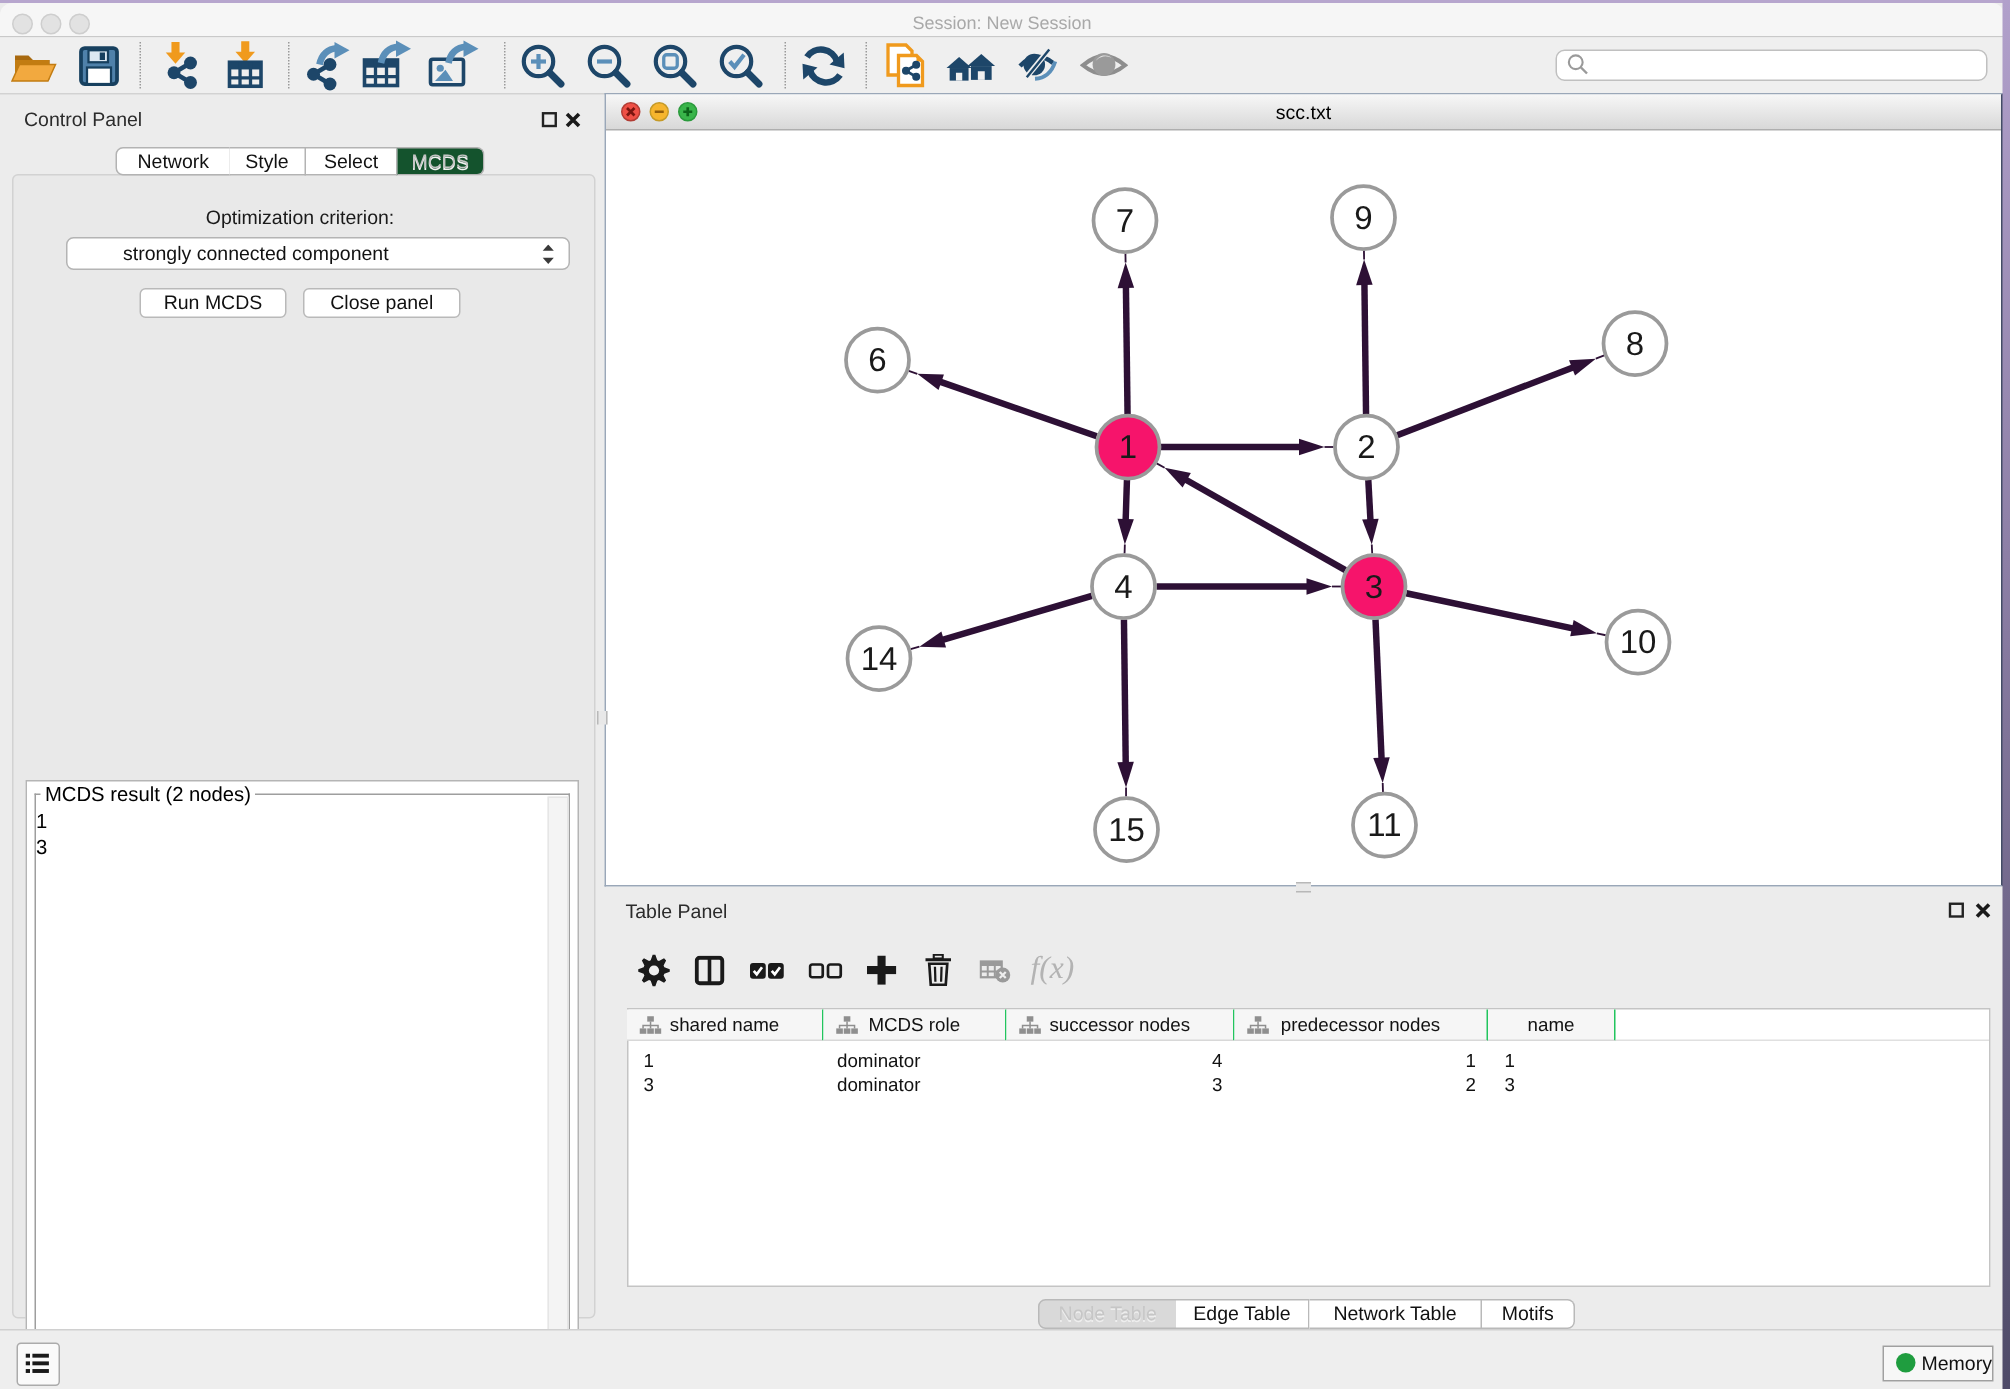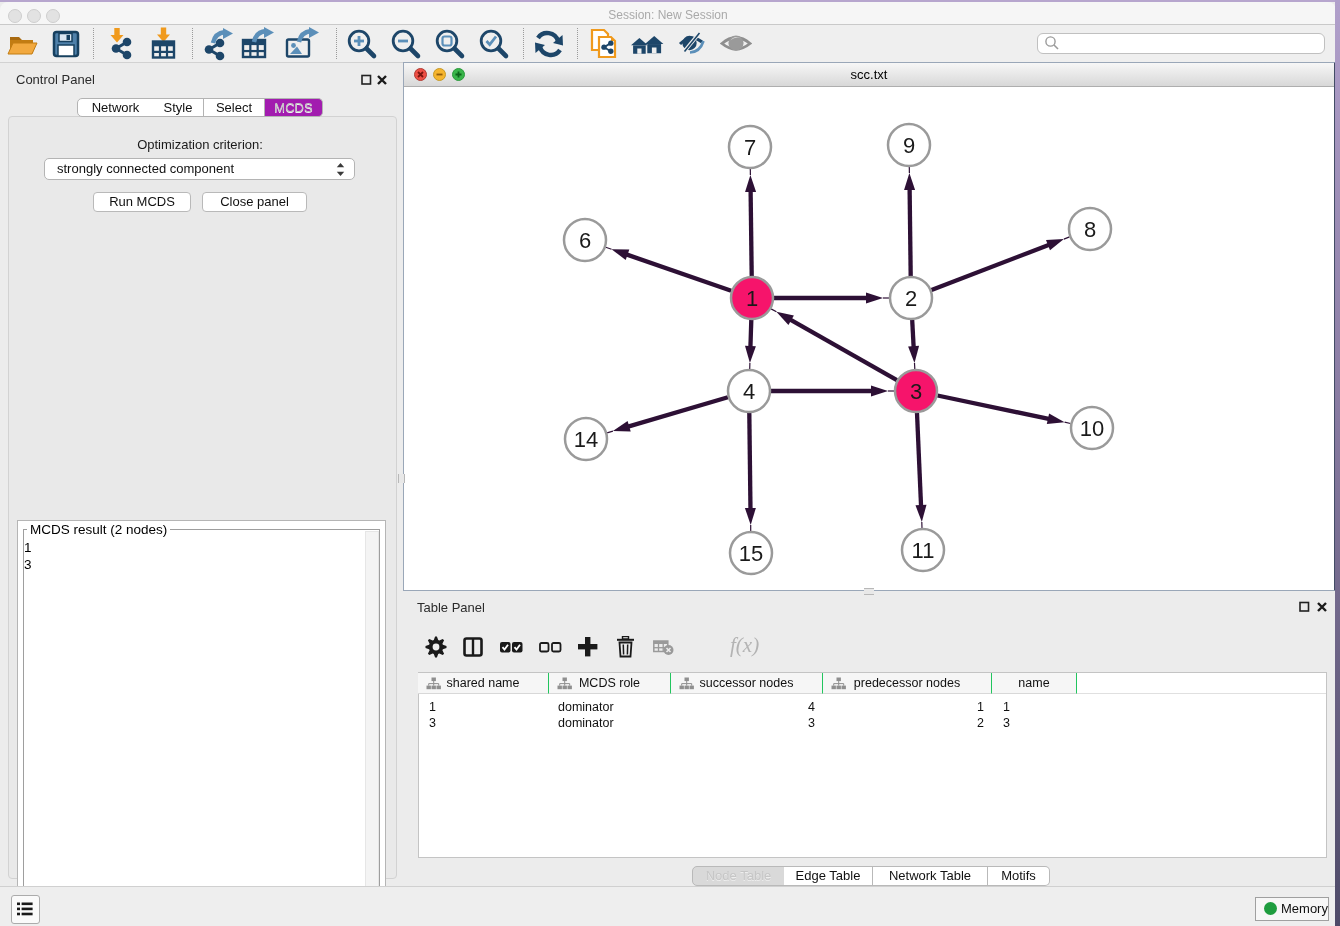--- a/index.html
+++ b/index.html
@@ -15,21 +15,21 @@
 .sep{top:3px;height:31px;width:0;border-left:1px dotted #9a9a9a;}
 #search{left:1037px;top:33px;width:286px;height:19px;background:#fff;border:1px solid #c0c0c0;border-radius:6px;}
 
 #cptitle{left:16px;top:72px;font-size:13px;color:#2b2b2b;}
 .tabrow .tab{position:absolute;top:0;height:17px;background:#fff;border:1px solid #b3b3b3;
   font-size:13px;color:#111;text-align:center;line-height:17px;border-left:none;}
 #cpcontent{left:8px;top:116px;width:387px;height:761px;background:#e9e9e9;
   border:1px solid #d2d2d2;border-radius:4px;}
 #optlabel{left:0;top:137px;width:400px;text-align:center;font-size:13px;color:#1a1a1a;}
 #dropdown{left:44px;top:158px;width:309px;height:20px;background:#fff;border:1px solid #b4b4b4;border-radius:5px;
-  font-size:13px;color:#111;line-height:20px;}
+  font-size:13px;color:#111;line-height:20px;padding-left:25px;}
 .btn{position:absolute;top:192px;height:18px;background:#fff;border:1px solid #b9b9b9;border-radius:4px;
   font-size:13px;color:#111;text-align:center;line-height:18px;}
 #resultbox{left:17px;top:492px;width:367px;height:378px;background:#fff;border:1px solid #b5b5b5;margin-top:28px;}
 #groupline{left:5px;top:8px;width:355px;height:363px;border:1px solid #9e9e9e;border-bottom:none;border-left:1px solid #9e9e9e;}
 #grouplabel{left:9px;top:1px;background:#fff;padding:0 3px;font-size:13.5px;color:#000;}
 #resitems{left:6px;top:18px;font-size:13.5px;color:#000;line-height:17px;}
 #resscroll{right:6px;top:10px;width:12px;height:360px;background:#f4f4f4;border:1px solid #e6e6e6;}
 
 #netframe{left:403px;top:62px;width:930px;height:527px;background:#fff;
   border:1px solid #9aa7b8;border-right:2px solid #434c66;}
@@ -194,21 +194,21 @@
 <div class="abs" id="cptitle">Control Panel</div>
 <svg style="position:absolute;left:360px;top:73px;" width="30" height="14" viewBox="0 0 30 14">
     <rect x="2" y="2.5" width="8.5" height="8.5" fill="none" stroke="#222" stroke-width="1.6"></rect>
     <path d="M18 3 l8 8 M26 3 l-8 8" stroke="#1a1a1a" stroke-width="2.4"></path>
   </svg>
 <div class="abs" id="cpcontent"></div>
 <div class="abs tabrow" style="left:0;top:98px;width:403px;height:19px;">
   <div class="tab" style="left:77px;width:75px;border-left:1px solid #b3b3b3;border-radius:5px 0 0 5px;">Network</div>
   <div class="tab" style="left:153px;width:50px;">Style</div>
   <div class="tab" style="left:204px;width:60px;">Select</div>
-  <div class="tab" style="left:265px;width:57px;border-radius:0 5px 5px 0;background:#a21caf;color:#c4c4c4;text-shadow:0 1px 0 #f2f2f2;">MCDS</div>
+  <div class="tab" style="left:265px;width:57px;border-radius:0 5px 5px 0;background:#14532d;color:#c4c4c4;text-shadow:0 1px 0 #f2f2f2;">MCDS</div>
 </div>
 <div class="abs" id="optlabel">Optimization criterion:</div>
 <div class="abs" id="dropdown"><span style="margin-left:12px;">strongly connected component</span>
   <svg style="position:absolute;right:9px;top:4px;" width="9" height="13" viewBox="0 0 9 13">
       <polygon points="4.5,0 8.2,4.2 0.8,4.2" fill="#3a3a3a"></polygon>
       <polygon points="4.5,13 8.2,8.8 0.8,8.8" fill="#3a3a3a"></polygon>
     </svg>
 </div>
 <div class="btn" style="left:93px;width:96px;">Run MCDS</div>
 <div class="btn" style="left:202px;width:103px;">Close panel</div>
@@ -339,21 +339,21 @@
     </svg>
 <svg style="position:absolute;left:235px;top:9px;" width="21" height="17" viewBox="0 0 21 17">
       <rect x="0.8" y="2" width="14" height="10.5" fill="none" stroke="#9a9a9a" stroke-width="1.5"></rect>
       <rect x="0.8" y="2" width="14" height="3" fill="#9a9a9a"></rect>
       <line x1="5.5" y1="2" x2="5.5" y2="12.5" stroke="#9a9a9a" stroke-width="1.3"></line>
       <line x1="10.2" y1="2" x2="10.2" y2="12.5" stroke="#9a9a9a" stroke-width="1.3"></line>
       <line x1="0.8" y1="8.7" x2="14.8" y2="8.7" stroke="#9a9a9a" stroke-width="1.3"></line>
       <circle cx="15.5" cy="11" r="5" fill="#9a9a9a"></circle>
       <path d="M13.5 9 l4 4 M17.5 9 l-4 4" stroke="#eee" stroke-width="1.5"></path>
     </svg>
-<div style="position:absolute;left:269px;top:3px;font-family:'Liberation Serif',serif;font-style:italic;font-size:21px;color:#b3b3b3;margin-left:43px;">f(x)</div>
+<div style="position:absolute;left:269px;top:3px;font-family:'Liberation Serif',serif;font-style:italic;font-size:21px;color:#b3b3b3;">f(x)</div>
 </div>
 <div class="abs" id="tablearea">
   <div class="hcell" style="left:-1px;width:130px;">shared name</div>
 <svg style="position:absolute;left:7px;top:4px;" width="15" height="13" viewBox="0 0 15 13">
       <g fill="#8f8f8f">
         <rect x="5.5" y="0.5" width="4.4" height="3.6"></rect>
         <rect x="0.5" y="8.6" width="4.4" height="3.6"></rect>
         <rect x="5.5" y="8.6" width="4.4" height="3.6"></rect>
         <rect x="10.5" y="8.6" width="4.4" height="3.6"></rect>
       </g>

